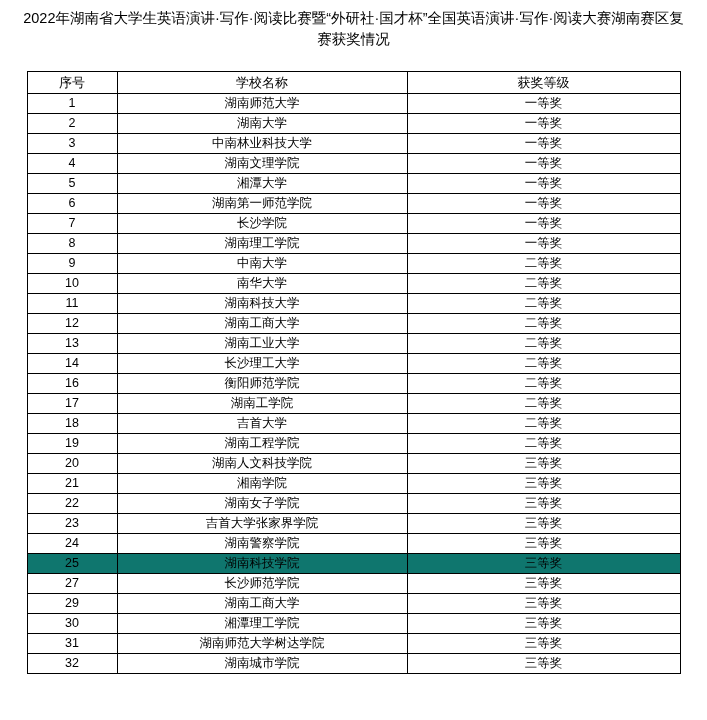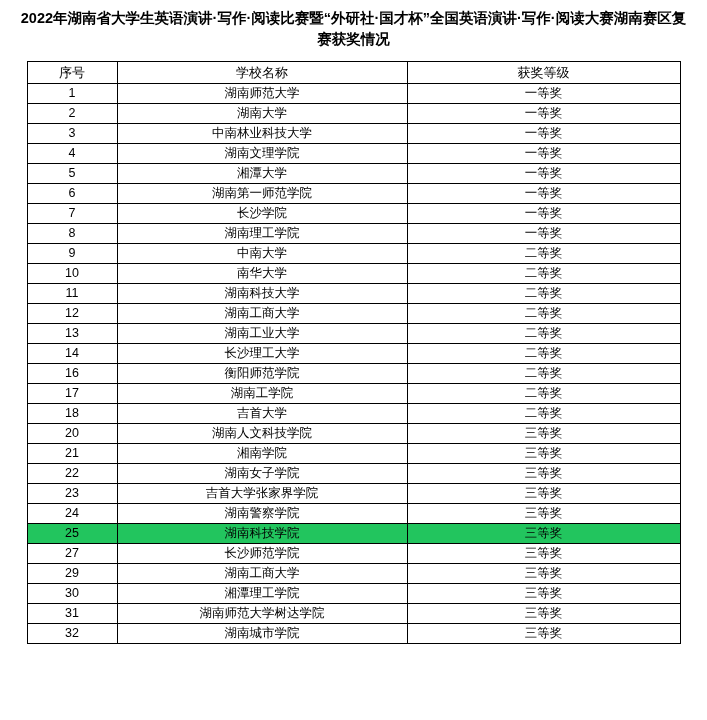--- a/index.html
+++ b/index.html
@@ -17,25 +17,25 @@
   #page {
     width: 707px;
     height: 720px;
     position: relative;
     box-sizing: border-box;
     padding: 6px 18px 0 18px;
   }
   .doc-title {
     font-family: "Liberation Sans", "DejaVu Sans", sans-serif;
     font-size: 14.5px;
-    font-weight: bold;
+    font-weight: normal;
     line-height: 1.45;
     text-align: center;
     letter-spacing: 0px;
-    margin: 2px 0 11px 0;
+    margin: 2px 0 21px 0;
     padding: 0 2px;
   }
   table.award-table {
     border-collapse: collapse;
     width: 653px;
     margin: 8px auto;
     table-layout: fixed;
   }
   table.award-table th,
   table.award-table td {
@@ -52,21 +52,21 @@
     font-weight: normal;
     font-size: 13px;
     height: 21px;
     line-height: 21px;
   }
   col.c-index { width: 90px; }
   col.c-school { width: 290px; }
   col.c-award { width: 273px; }
 
   tr.highlight td {
-    background: #22c55e;
+    background: #0f766e;
   }
   tr.dashed-top td {
     border-top: 1px dashed #9a9a9a;
   }
 </style>
 </head>
 <body>
 
 <div id="page">
 
@@ -165,20 +165,25 @@
           <td>17</td>
           <td>湖南工学院</td>
           <td>二等奖</td>
         </tr>
         <tr>
           <td>18</td>
           <td>吉首大学</td>
           <td>二等奖</td>
         </tr>
         <tr>
+          <td>19</td>
+          <td>湖南工程学院</td>
+          <td>二等奖</td>
+        </tr>
+        <tr>
           <td>20</td>
           <td>湖南人文科技学院</td>
           <td>三等奖</td>
         </tr>
         <tr>
           <td>21</td>
           <td>湘南学院</td>
           <td>三等奖</td>
         </tr>
         <tr>

